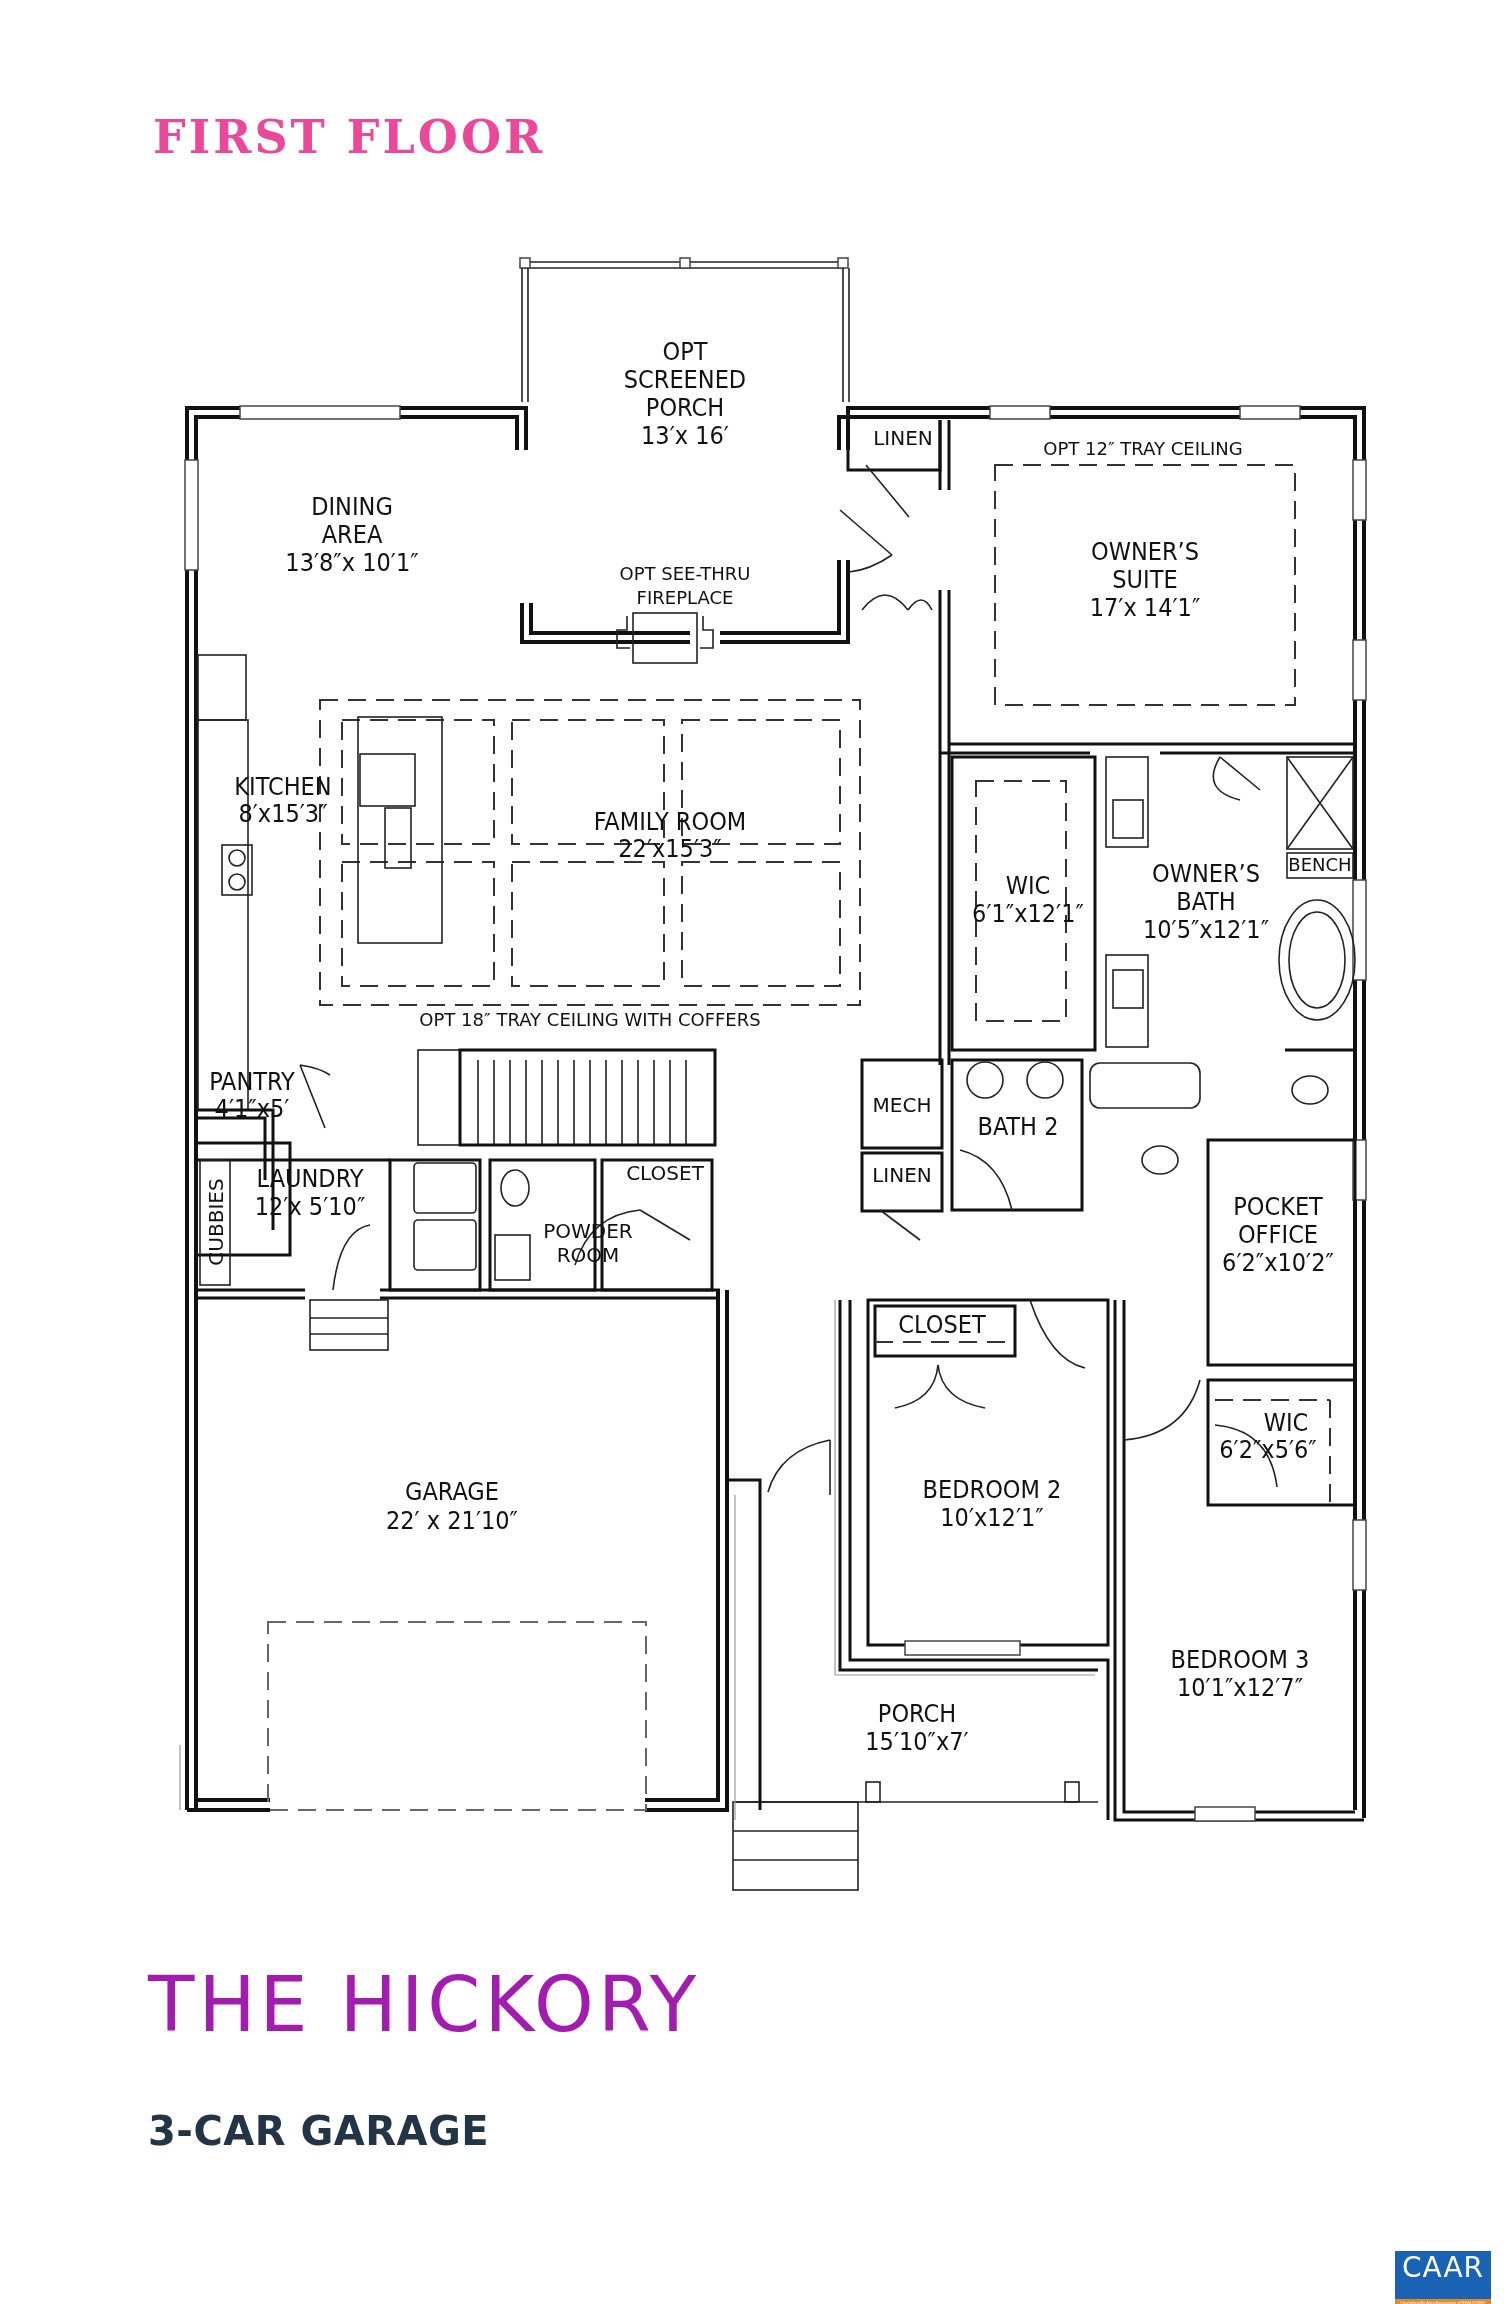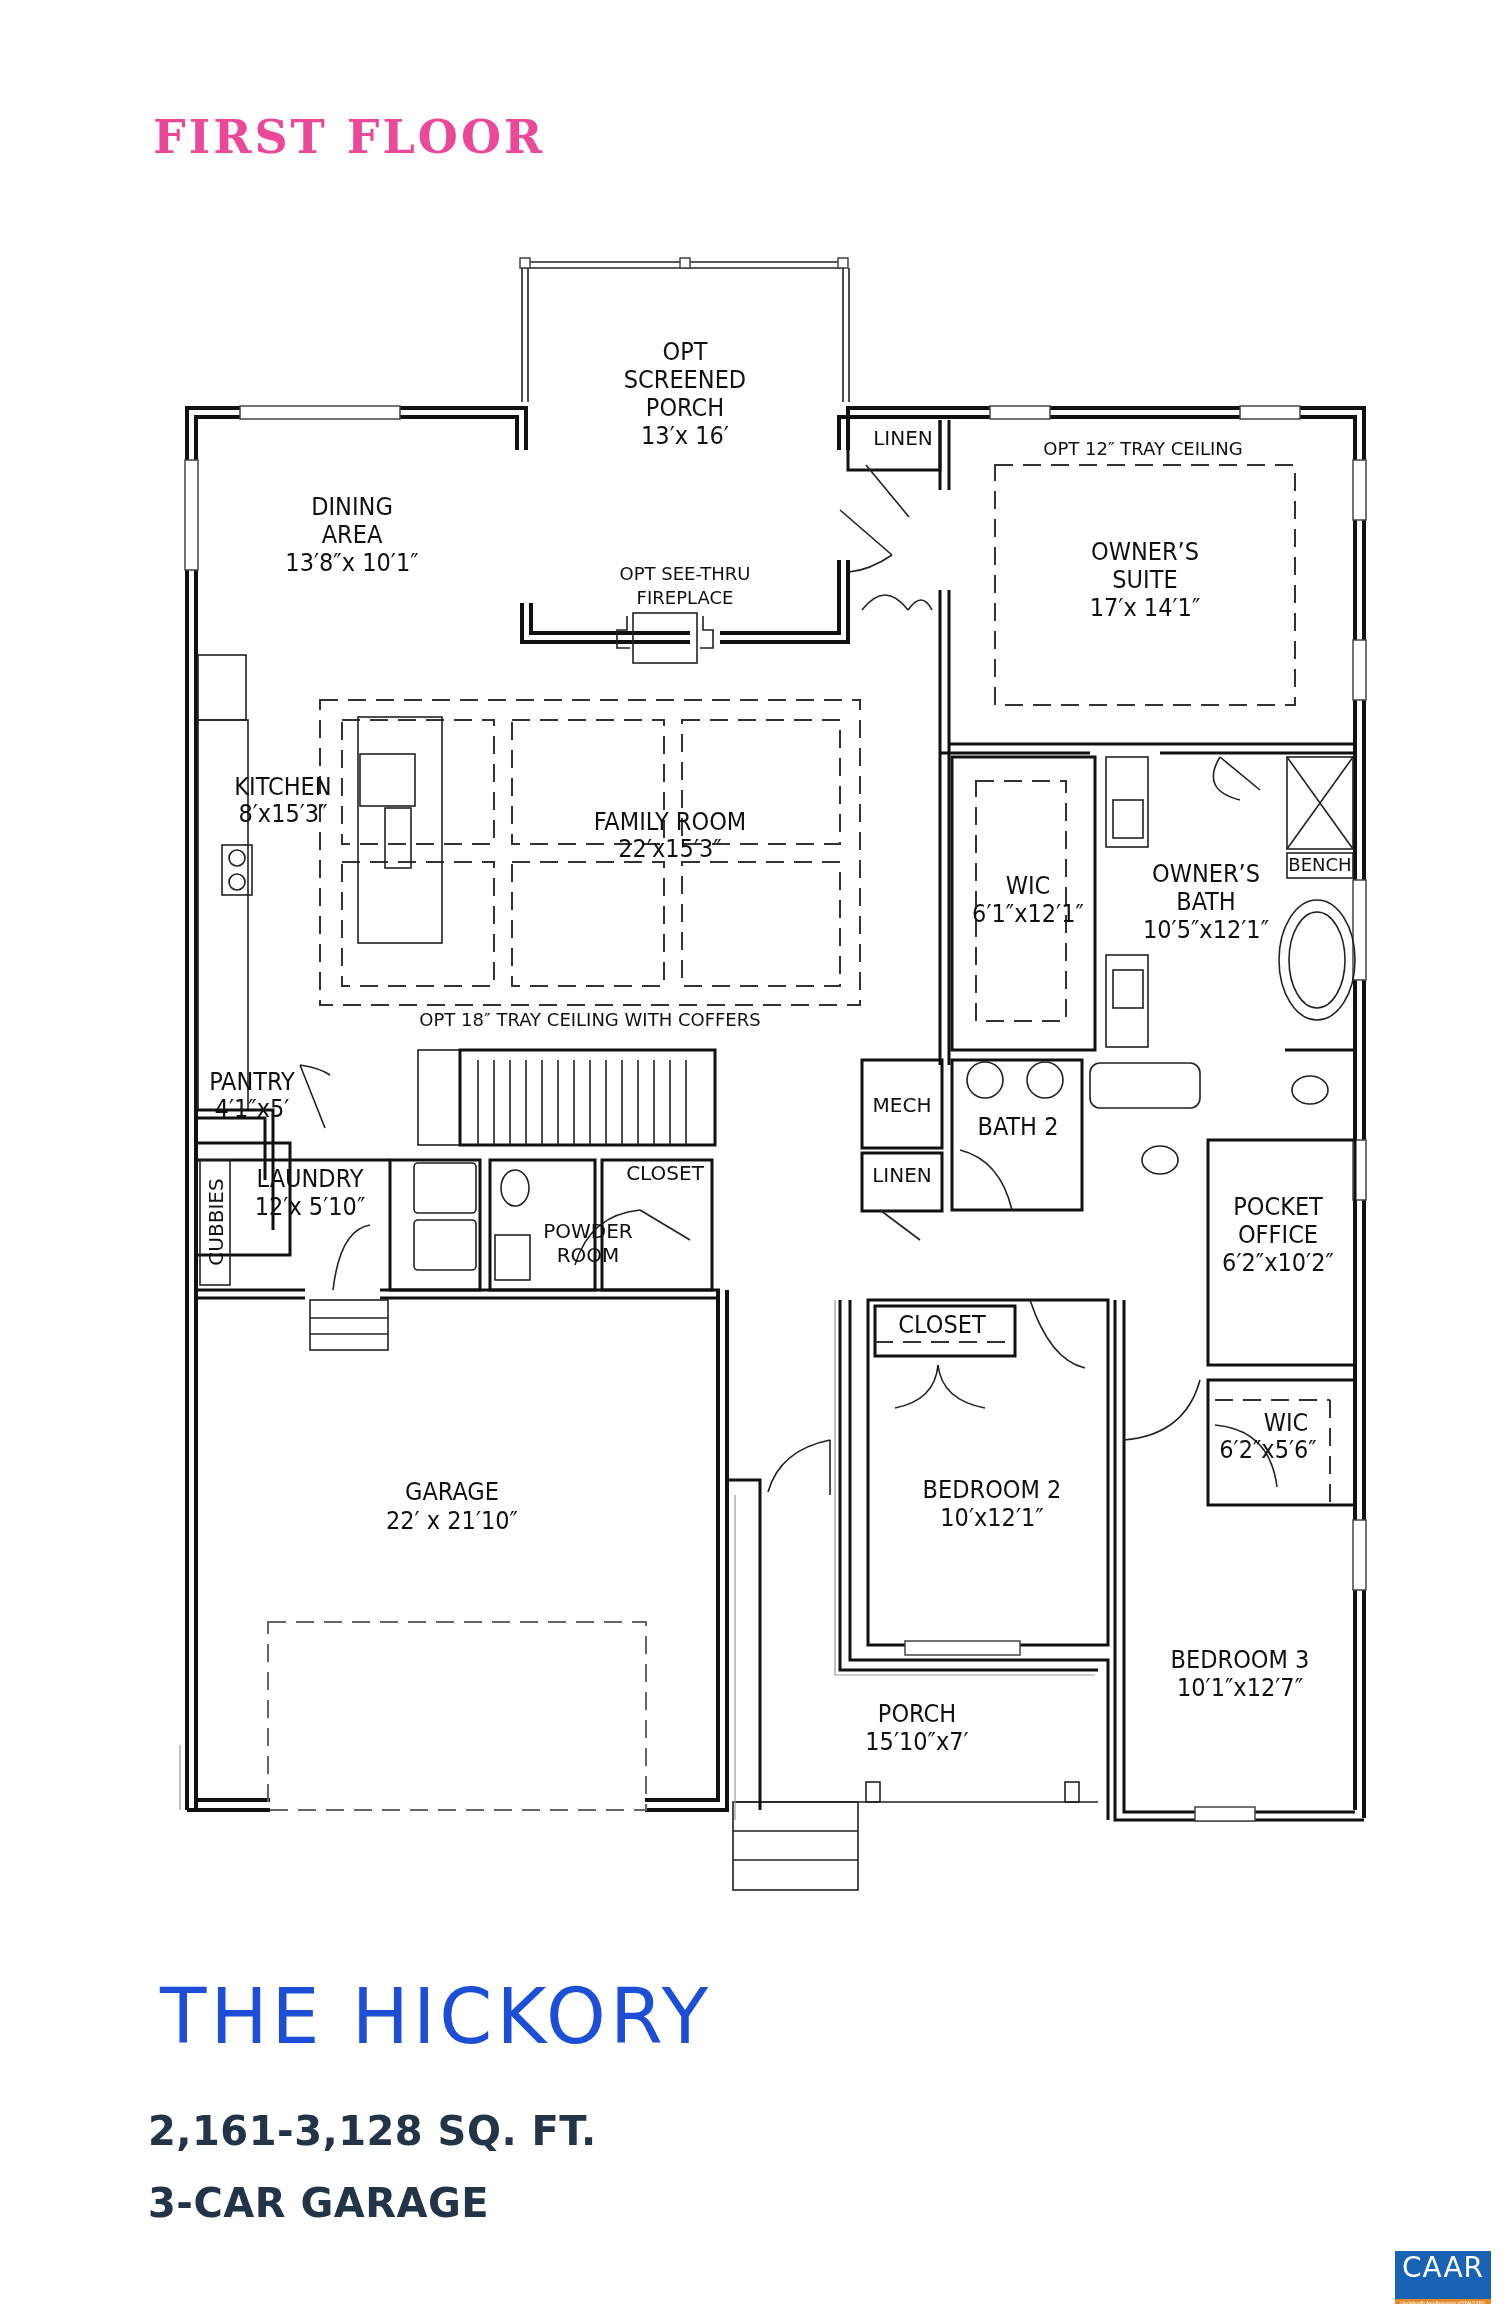--- a/index.html
+++ b/index.html
@@ -9,21 +9,21 @@
   .wall { fill: none; stroke: #111; stroke-width: 3; }
   .wall-thick { fill: none; stroke: #111; stroke-width: 4; }
   .thin { fill: none; stroke: #222; stroke-width: 1.6; }
   .dash { fill: none; stroke: #333; stroke-width: 2; stroke-dasharray: 18 10; }
   .dash-light { fill: none; stroke: #666; stroke-width: 2; stroke-dasharray: 18 10; }
   .window { fill: #fff; stroke: #444; stroke-width: 1.5; }
   .hatch { fill: none; stroke: #999; stroke-width: 1.2; }
   .room-label { font-family: "DejaVu Sans Condensed", "DejaVu Sans", sans-serif; font-size: 25px; fill: #111; text-anchor: middle; }
   .room-small { font-family: "DejaVu Sans", sans-serif; font-size: 20px; fill: #111; text-anchor: middle; }
   .note-label { font-family: "DejaVu Sans", sans-serif; font-size: 18px; fill: #111; text-anchor: middle; }
-  .model-name { position: absolute; left: 148px; top: 1960px; font-family: "DejaVu Sans", sans-serif; font-size: 76px; letter-spacing: 4px; color: #1d4ed8; margin: 12px; font-weight: normal; }
+  .model-name { position: absolute; left: 148px; top: 1960px; font-family: "DejaVu Sans", sans-serif; font-size: 76px; letter-spacing: 4px; color: #a21caf; margin: 0; font-weight: normal; }
   .specs { position: absolute; left: 148px; top: 2095px; margin: 0; padding: 0; list-style: none; }
   .specs li { font-family: "DejaVu Sans", sans-serif; font-size: 40px; color: #243447; height: 72px; line-height: 72px; font-weight: 600; letter-spacing: 0.5px; }
   .caar { position: absolute; left: 1395px; top: 2251px; width: 96px; height: 56px; background: #1a63b4; }
   .caar-text { display: block; color: #fff; font-family: "DejaVu Sans", sans-serif; font-size: 28px; text-align: center; line-height: 34px; letter-spacing: 1px; }
   .caar-strip { display: block; position: absolute; bottom: 0; left: 0; right: 0; height: 8px; background: #e08a2a; font-size: 4px; color: #fff; text-align: center; line-height: 8px; overflow: hidden; }
 </style>
 </head>
 <body>
 
 <h1 class="floor-title">FIRST FLOOR</h1>
@@ -297,20 +297,19 @@
     <text class="room-label" x="1240" y="1696">10′1″x12′7″</text>
 
     <text class="room-label" x="917" y="1722">PORCH</text>
     <text class="room-label" x="917" y="1750">15′10″x7′</text>
   </g>
 </svg>
 
 <h2 class="model-name">THE HICKORY</h2>
 
 <ul class="specs">
-  <li>2,161-3,128 SQ. FT.</li>
   <li>3-CAR GARAGE</li>
 </ul>
 
 <div class="caar">
   <span class="caar-text">CAAR</span>
   <span class="caar-strip">Charlottesville Area Association of REALTORS®</span>
 </div>
 
 </body></html>

